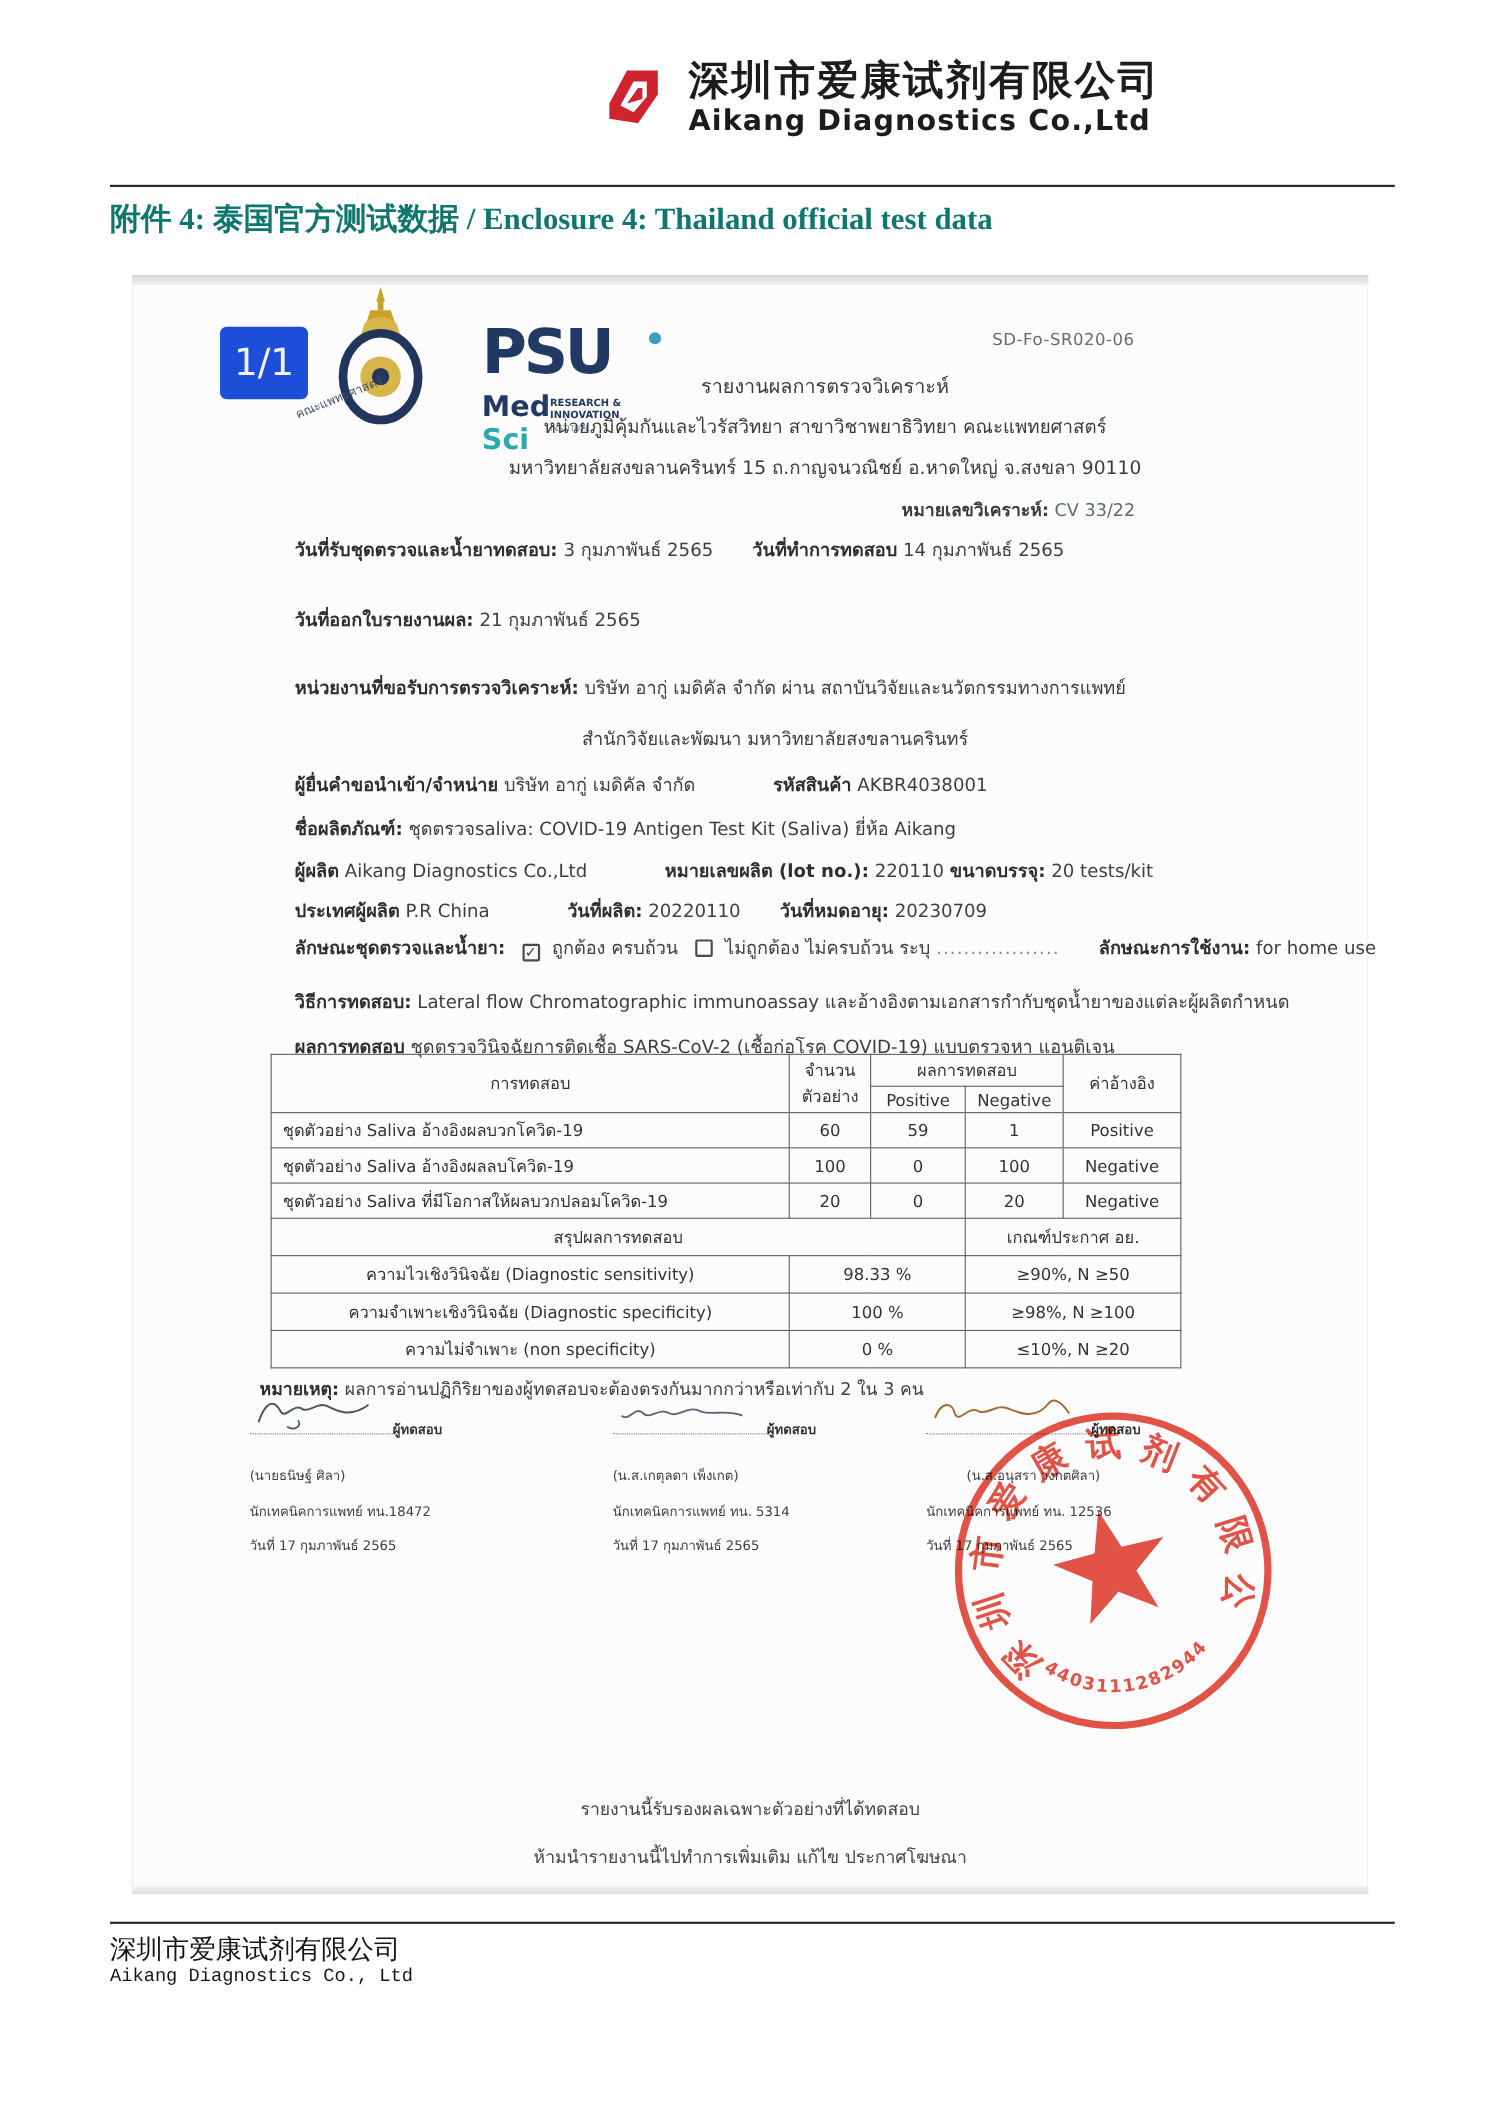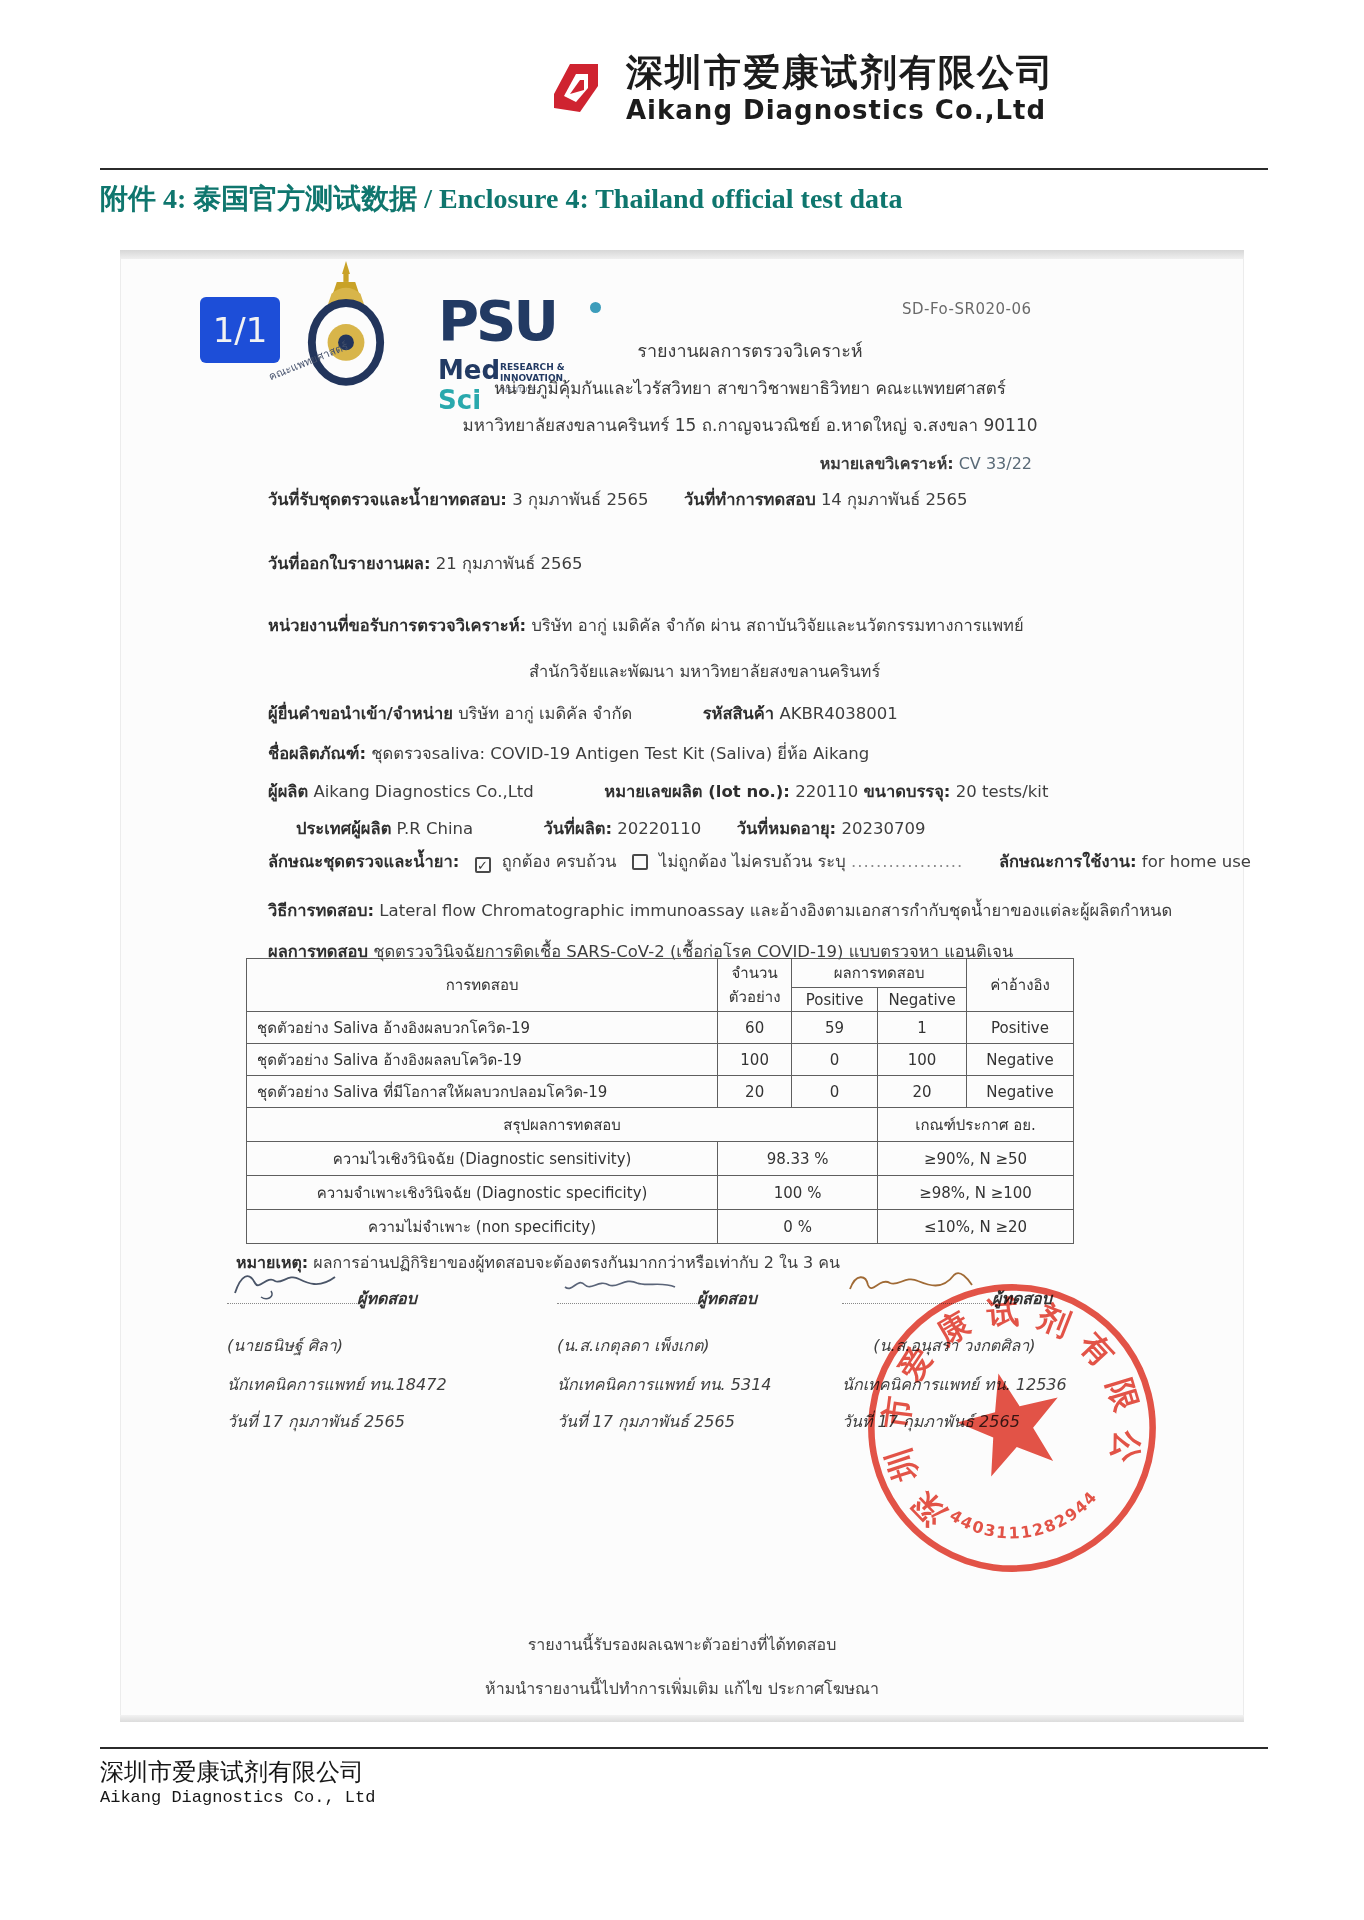--- a/index.html
+++ b/index.html
@@ -52,21 +52,21 @@
   table.results td { border:1px solid #5f5f5f; text-align:center; vertical-align:middle; padding:2px 4px; }
   table.results td.l { text-align:left; padding-left:10px; }
   tr.hrow td { height:28px; } tr.hrow2 td { height:24px; }
   tr.drow td { height:32px; }
   tr.srow td { height:34px; }
   .note { left:116px; top:1000px; font-size:16px; color:#3e3e3e; }
   .note b { color:#2e2e2e; }
   
   .sigline { border-bottom:1px dotted #888; display:inline-block; height:24px; position:relative; }
   .sig-svg { position:absolute; left:4px; bottom:2px; }
-  .sb { font-size:16px; color:#3e3e3e; white-space:nowrap;font-style:italic; }
+  .sb { font-size:12px; color:#3e3e3e; white-space:nowrap; }
   .role { font-weight:bold; color:#333; }
   .closing { left:0; width:1124px; text-align:center; font-size:16px; color:#444; }
   
   .stamp { left:742px; top:1028px; width:300px; height:300px; transform:rotate(-14deg);
            opacity:.87; mix-blend-mode:multiply; }
   
   .ftr-cn { left:100px; top:1756px; font-size:24px; color:#161616; font-family:"DejaVu Serif","Liberation Serif",serif; }
   .ftr-en { left:100px; top:1788px; font-size:17px; color:#161616;
             font-family:"Liberation Mono","DejaVu Sans Mono",monospace; }
 </style>
@@ -160,21 +160,21 @@
     </div>
     <div class="abs fl" style="top:528px;">
       <b>ผู้ผลิต</b>
       <span>Aikang Diagnostics Co.,Ltd</span>
       <span class="gap60"></span>
       <b>หมายเลขผลิต (lot no.):</b>
       <span>220110</span>
       <b>ขนาดบรรจุ:</b>
       <span>20 tests/kit</span>
     </div>
-    <div class="abs fl" style="top:565px;margin-left:28px;">
+    <div class="abs fl" style="top:565px;">
       <b>ประเทศผู้ผลิต</b>
       <span>P.R China</span>
       <span class="gap60"></span>
       <b>วันที่ผลิต:</b>
       <span>20220110</span>
       <span class="gap25"></span>
       <b>วันที่หมดอายุ:</b>
       <span>20230709</span>
     </div>
     <div class="abs fl" style="top:598px;">

